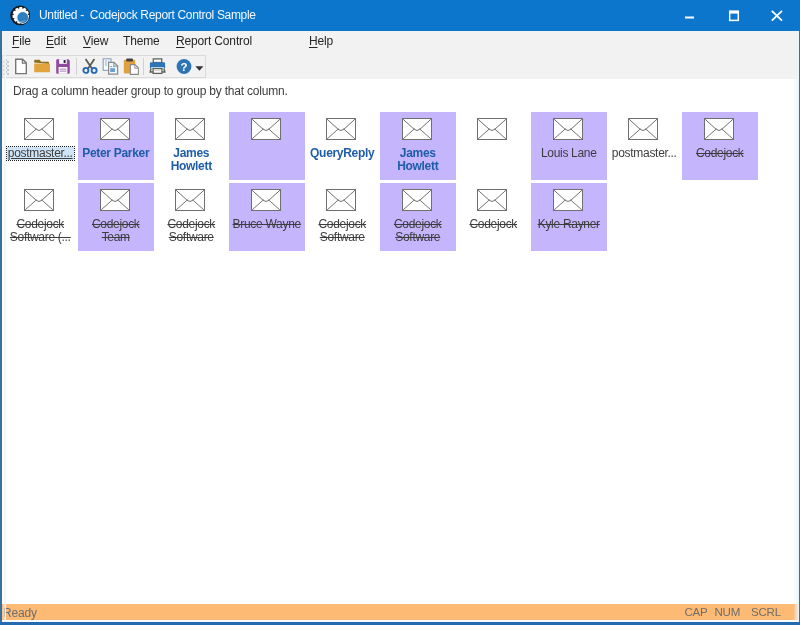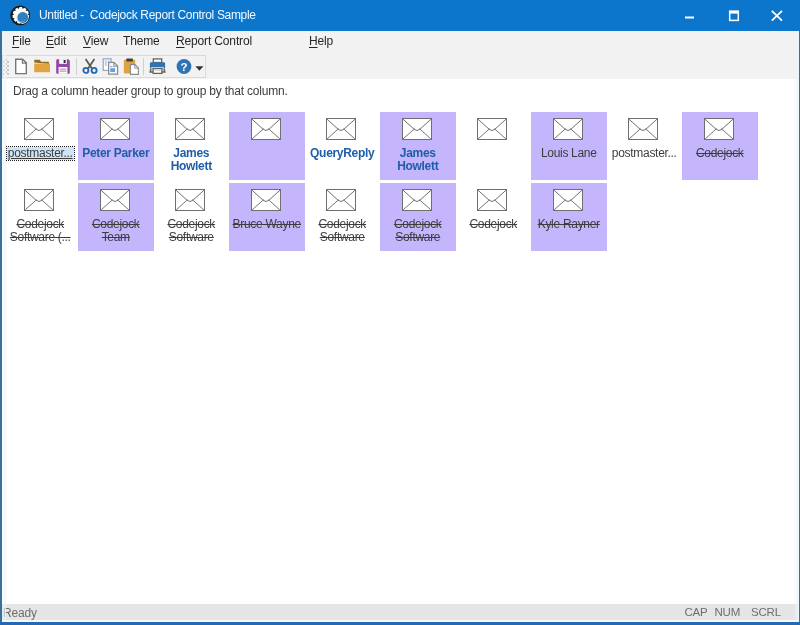--- a/index.html
+++ b/index.html
@@ -34,21 +34,21 @@
 .tile { position:absolute; width:75.5px; height:68px; }
 .tile.alt { background:#c4b5fd;text-decoration:underline; }
 .tile svg { position:absolute; top:5.5px; left:21.5px; }
 .tlabel { position:absolute; top:34.5px; left:0; width:100%; text-align:center;
   font-size:12px; line-height:13.8px; color:#3d3d3d; letter-spacing:-0.3px; }
 .blue { color:#1f5da8; font-weight:bold; }
 .strike { text-decoration:line-through; }
 #focusbox { display:inline-block; background:#cfe4f7; outline:1px dotted #1a1a1a; text-decoration:underline; padding:0 1px; }
 
 
-#statusbar { left:1.5px; top:603.5px; width:797px; height:17px; background:#e5e5e5; font-size:12px; color:#6e6e6e; letter-spacing:-0.2px; }
+#statusbar { left:1.5px; top:603.5px; width:797px; height:17px; background:#fdba74; font-size:12px; color:#6e6e6e; letter-spacing:-0.2px; }
 #statusbar span { position:absolute; top:2.5px; }
 
 
 #bleft { left:0; top:31px; width:1.5px; height:594px; background:#38709e; }
 #bright { left:798.5px; top:31px; width:1.5px; height:594px; background:#38709e; }
 #bbottom { left:0; top:621.5px; width:800px; height:3.5px; background:#2569b0; }
 #bbl { left:1.5px; top:619.5px; width:797px; height:2px; background:#f4fbff; }
 </style>
 </head>
 <body>

